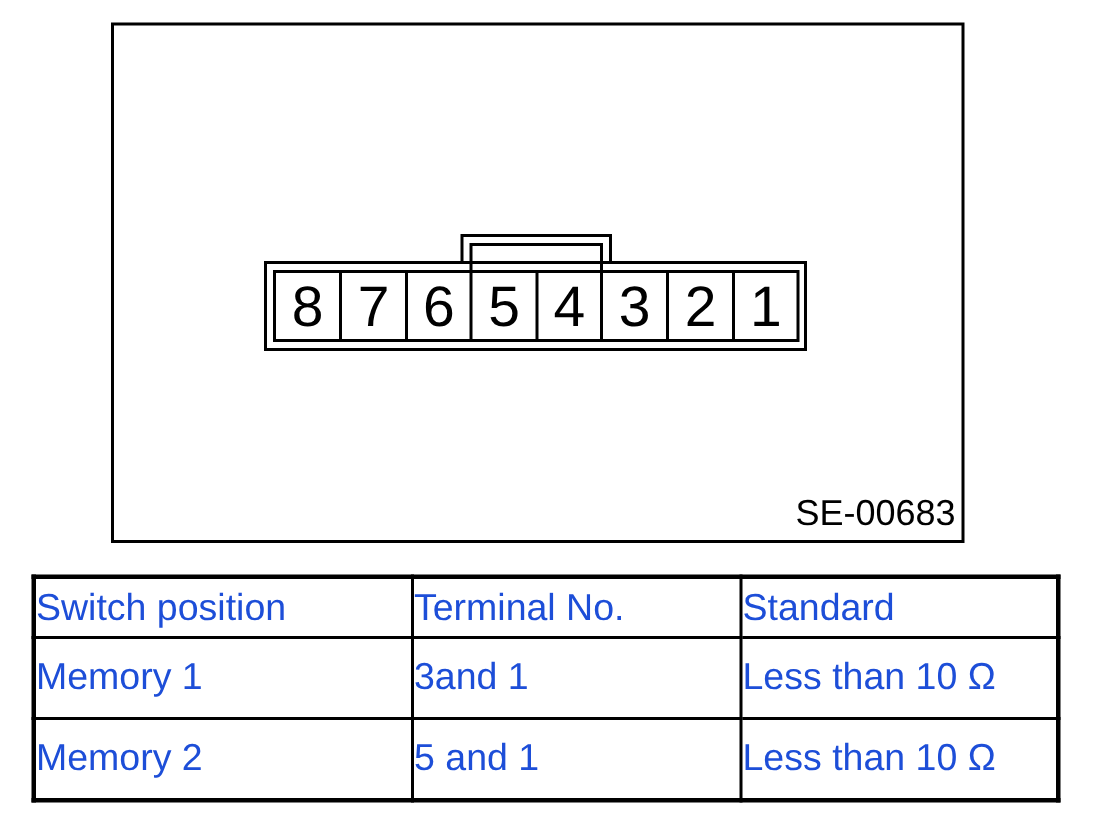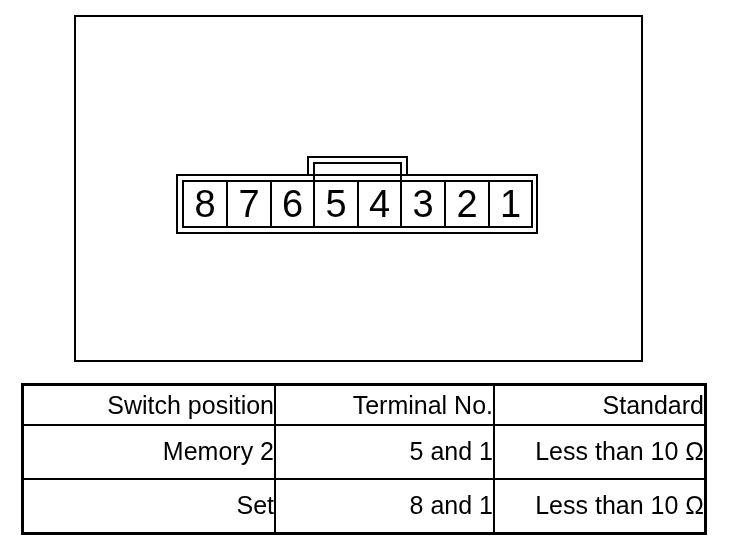--- a/index.html
+++ b/index.html
@@ -55,25 +55,25 @@
     width: 676px;
     height: 152px;
     border-collapse: collapse;
     table-layout: fixed;
     background: #ffffff;
     border: 3px solid #000000;
   }
   .measure-table th,
   .measure-table td {
     border: 2px solid #000000;
-    text-align: right;
+    text-align: left;
     vertical-align: middle;
     font-size: 25px;
     font-weight: normal;
-    color: #000000;
+    color: #1d4ed8;
     padding: 0;
     height: 38px;
     white-space: nowrap;
     overflow: hidden;
   }
   .col-switch   { width: 250px; }
   .col-terminal { width: 217px; }
   .col-standard { width: 209px; margin-left: 20px; }
 </style>
 </head>
@@ -102,37 +102,38 @@
 
       <text x="129" y="200" text-anchor="middle">8</text>
       <text x="173" y="200" text-anchor="middle">7</text>
       <text x="216.5" y="200" text-anchor="middle">6</text>
       <text x="260" y="200" text-anchor="middle">5</text>
       <text x="303.5" y="200" text-anchor="middle">4</text>
       <text x="347" y="200" text-anchor="middle">3</text>
       <text x="391" y="200" text-anchor="middle">2</text>
       <text x="434.5" y="200" text-anchor="middle">1</text>
     </svg>
+    <div class="figure-code">SE-00683</div>
   </div>
 
   <table class="measure-table">
     <thead>
       <tr>
         <th class="col-switch">Switch position</th>
         <th class="col-terminal">Terminal No.</th>
         <th class="col-standard">Standard</th>
       </tr>
     </thead>
     <tbody>
       <tr>
-        <td>Memory 2</td>
-        <td>5 and 1</td>
+        <td>Memory 1</td>
+        <td>3and 1</td>
         <td>Less than 10 Ω</td>
       </tr>
       <tr>
-        <td>Set</td>
-        <td>8 and 1</td>
+        <td>Memory 2</td>
+        <td>5 and 1</td>
         <td>Less than 10 Ω</td>
       </tr>
     </tbody>
   </table>
 
 </div>
 
 </body></html>

